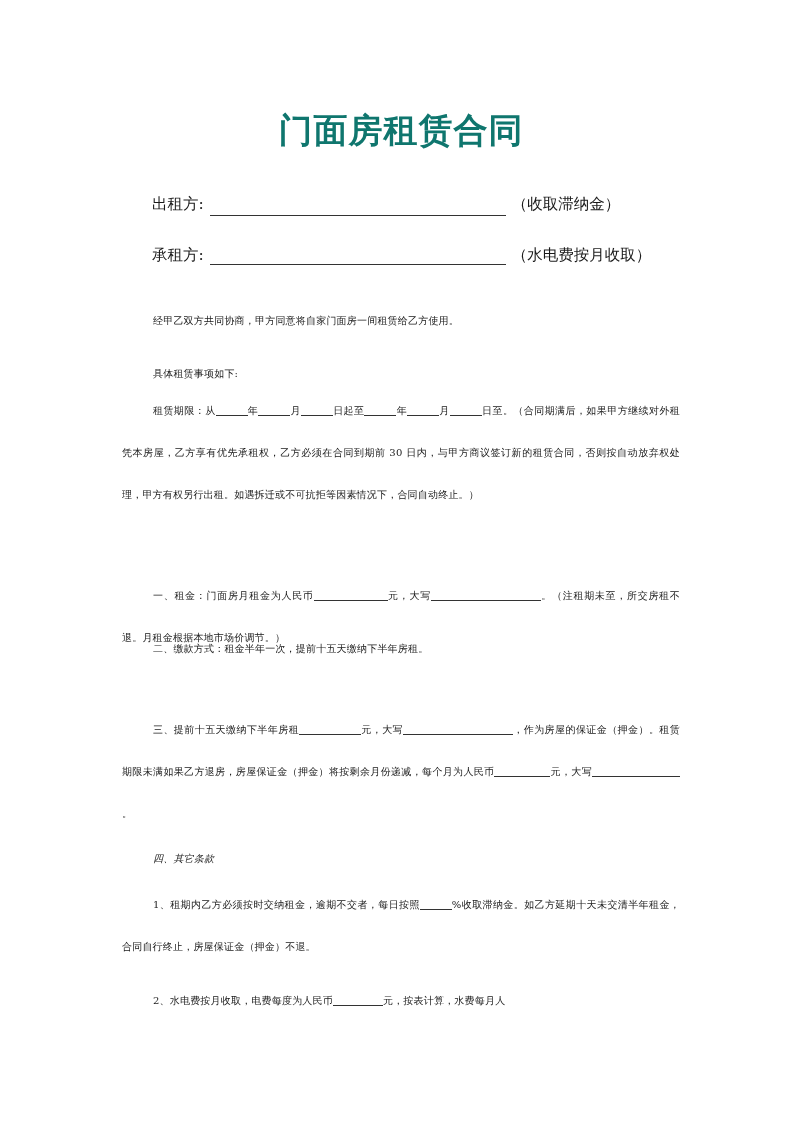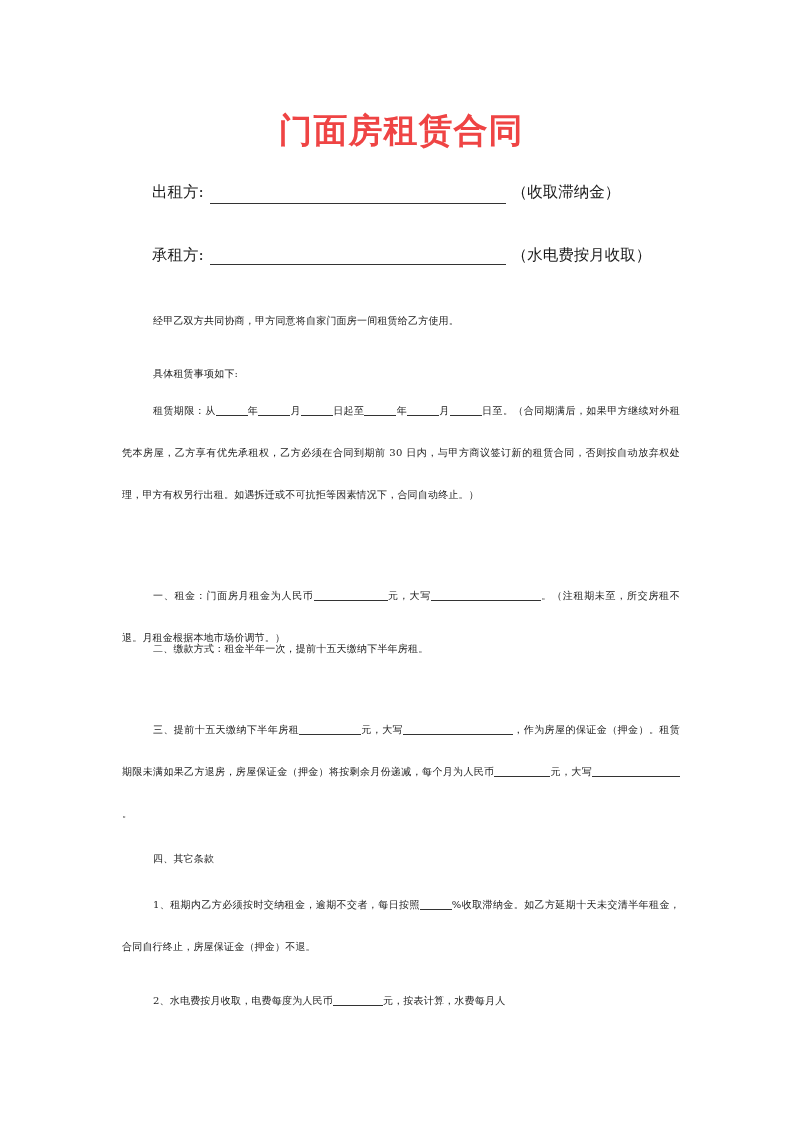--- a/index.html
+++ b/index.html
@@ -24,21 +24,21 @@
     .title {
       position: absolute;
       left: 0;
       width: 558px;
       top: 108px;
       text-align: center;
       font-family: "DejaVu Sans", "Liberation Sans", sans-serif;
       font-weight: bold;
       font-size: 34px;
       letter-spacing: 1px;
-      color: #ef4444;
+      color: #0f766e;
       line-height: 44px;
     }
     .party-line {
       position: absolute;
       left: 30px;
       font-size: 15.5px;
       line-height: 24px;
       display: flex;
       align-items: flex-end;
       white-space: nowrap;
@@ -69,21 +69,21 @@
       text-indent: 0;
     }
   </style>
 </head>
 <body>
 
 <div class="page">
 
   <div class="title">门面房租赁合同</div>
 
-  <div class="party-line" style="top:180px;justify-content:center;">
+  <div class="party-line" style="top:192px;justify-content:center;">
     <span>出租方:</span>
     <span class="blank"></span>
     <span>（收取滞纳金）</span>
   </div>
 
   <div class="party-line" style="top:243px;align-items:center;">
     <span>承租方:</span>
     <span class="blank"></span>
     <span>（水电费按月收取）</span>
   </div>
@@ -93,19 +93,19 @@
   <div class="para indent" style="top:353px;">具体租赁事项如下:</div>
 
   <div class="para indent" style="top:390px;"><span>租赁期限：从</span><span class="u" style="width:32px;"></span><span>年</span><span class="u" style="width:32px;"></span><span>月</span><span class="u" style="width:32px;"></span><span>日起至</span><span class="u" style="width:32px;"></span><span>年</span><span class="u" style="width:32px;"></span><span>月</span><span class="u" style="width:32px;"></span><span>日至。</span><span>（合同期满后，如果甲方继续对外租凭本房屋，乙方享有优先承租权，乙方必须在合同到期前 30 日内，与甲方商议签订新的租赁合同，否则按自动放弃权处理，甲方有权另行出租。如遇拆迁或不可抗拒等因素情况下，合同自动终止。）</span></div>
 
   <div class="para indent" style="top:576px;font-family:Liberation Mono, monospace;"><span>一、租金：门面房月租金为人民币</span><span class="u" style="width:74px;"></span><span>元，大写</span><span class="u" style="width:110px;"></span><span>。（注租期未至，所交房租不退。月租金根据本地市场价调节。）</span></div>
 
   <div class="para indent" style="top:628px;">二、缴款方式：租金半年一次，提前十五天缴纳下半年房租。</div>
 
   <div class="para indent" style="top:709px;"><span>三、提前十五天缴纳下半年房租</span><span class="u" style="width:62px;"></span><span>元，大写</span><span class="u" style="width:110px;"></span><span>，作为房屋的保证金（押金）。租赁期限未满如果乙方退房，房屋保证金（押金）将按剩余月份递减，每个月为人民币</span><span class="u" style="width:56px;"></span><span>元，大写</span><span class="u" style="width:88px;"></span><span>。</span></div>
 
-  <div class="para indent" style="top:838px;">四、其它条款</div>
+  <div class="para indent" style="top:838px;font-style:italic;">四、其它条款</div>
 
   <div class="para indent" style="top:884px;"><span>1、租期内乙方必须按时交纳租金，逾期不交者，每日按照</span><span class="u" style="width:32px;"></span><span>%收取滞纳金。如乙方延期十天未交清半年租金，合同自行终止，房屋保证金（押金）不退。</span></div>
 
   <div class="para indent" style="top:980px;"><span>2、水电费按月收取，电费每度为人民币</span><span class="u" style="width:50px;"></span><span>元，按表计算，水费每月人</span></div>
 
 </div>
 
 </body></html>

